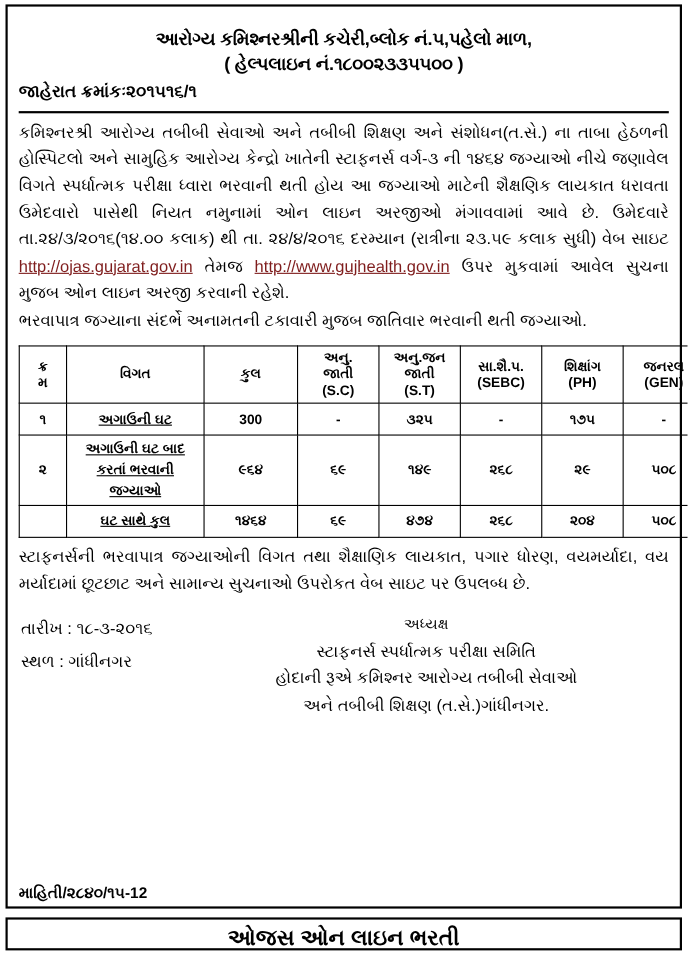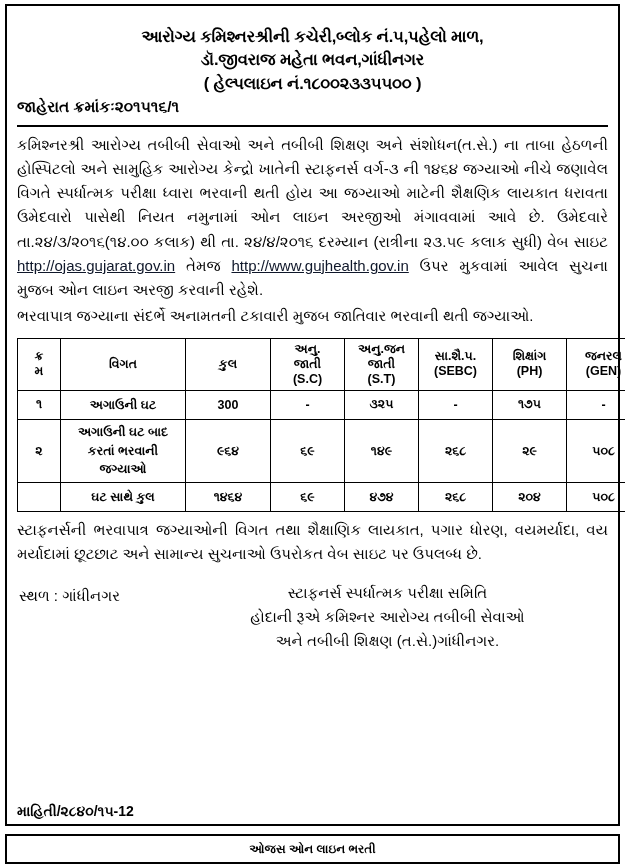--- a/index.html
+++ b/index.html
@@ -58,21 +58,21 @@
     line-height: 1.62;
     text-align: justify;
     text-justify: inter-word;
     margin-top: 6px;
   }
   .body-text p {
     margin: 0 0 1px 0;
   }
   .link {
     text-decoration: underline;
-    color: #0f172a;
+    color: #7f1d1d;
   }
   table.quota {
     border-collapse: collapse;
     width: 584px;
     margin: 10px auto 6px auto;
     font-size: 12.5px;
     table-layout: fixed;
   }
   table.quota th, table.quota td {
     border: 1px solid #000;
@@ -84,20 +84,21 @@
     font-weight: bold;
     line-height: 1.2;
     height: 42px;
   }
   table.quota td {
     font-weight: bold;
     height: 22px;
   }
   td.desc {
     line-height: 1.5;
+    text-decoration: underline;
   }
   .row-tall td { height: 92px; }
   .col-sn { width: 38px; }
   .col-desc { width: 120px; }
   .col-total { width: 80px; }
   .col-q { width: 69px; }
   .after-table {
     font-size: 15px;
     line-height: 1.62;
     text-align: justify;
@@ -135,35 +136,34 @@
   .bottom-box {
     position: absolute;
     left: 5px;
     top: 834px;
     width: 615px;
     height: 30px;
     border: 2px solid #000;
     box-sizing: border-box;
     text-align: center;
     font-weight: bold;
-    font-size: 12px;
+    font-size: 20px;
     overflow: hidden;
     padding-top: 6px;
   }
 </style>
 </head>
 <body>
 
 <div class="page">
 
   <div class="notice-box">
 
     <div class="header">
       <span class="line">આરોગ્ય કમિશ્નરશ્રીની કચેરી,બ્લોક નં.૫,પહેલો માળ,</span>
-      <span class="line">ડૉ.જીવરાજ મહેતા ભવન,ગાંધીનગર</span>
       <span class="line">( હેલ્પલાઇન નં.૧૮૦૦૨૩૩૫૫૦૦ )</span>
     </div>
 
     <div class="subhead">જાહેરાત ક્રમાંકઃ૨૦૧૫૧૬/૧</div>
 
     <hr class="header-rule">
 
     <div class="body-text">
       <p>
         <span>કમિશ્નરશ્રી આરોગ્ય તબીબી સેવાઓ અને તબીબી શિક્ષણ અને સંશોધન(ત.સે.) ના તાબા હેઠળની હોસ્પિટલો અને સામુહિક આરોગ્ય કેન્દ્રો ખાતેની સ્ટાફનર્સ વર્ગ-૩ ની ૧૪૬૪ જગ્યાઓ નીચે જણાવેલ વિગતે સ્પર્ધાત્મક પરીક્ષા ધ્વારા ભરવાની થતી હોય આ જગ્યાઓ માટેની શૈક્ષણિક લાયકાત ધરાવતા ઉમેદવારો પાસેથી નિયત નમુનામાં ઓન લાઇન અરજીઓ મંગાવવામાં આવે છે. ઉમેદવારે તા.૨૪/૩/૨૦૧૬(૧૪.૦૦ કલાક) થી તા. ૨૪/૪/૨૦૧૬ દરમ્યાન (રાત્રીના ૨૩.૫૯ કલાક સુધી) વેબ સાઇટ</span>
@@ -243,25 +243,30 @@
       </tbody>
     </table>
 
     <div class="after-table">
       <p>સ્ટાફનર્સની ભરવાપાત્ર જગ્યાઓની વિગત તથા શૈક્ષાણિક લાયકાત, પગાર ધોરણ, વયમર્યાદા, વય મર્યાદામાં છૂટછાટ અને સામાન્ય સુચનાઓ ઉપરોકત વેબ સાઇટ પર ઉપલબ્ધ છે.</p>
     </div>
 
     <div class="footer-wrap">
       <div class="footer-left">
         <div>
+          <span>તારીખ :</span>
+          <span>૧૮-૩-૨૦૧૬</span>
+        </div>
+        <div>
           <span>સ્થળ :</span>
           <span>ગાંધીનગર</span>
         </div>
       </div>
       <div class="footer-right">
+        <div class="small-head">અધ્યક્ષ</div>
         <div>સ્ટાફનર્સ સ્પર્ધાત્મક પરીક્ષા સમિતિ</div>
         <div>હોદાની રૂએ કમિશ્નર આરોગ્ય તબીબી સેવાઓ</div>
         <div>અને તબીબી શિક્ષણ (ત.સે.)ગાંધીનગર.</div>
       </div>
     </div>
 
     <div class="info-code">માહિતી/૨૮૪૦/૧૫-12</div>
   </div>
 
   <div class="bottom-box">ઓજસ ઓન લાઇન ભરતી</div>

